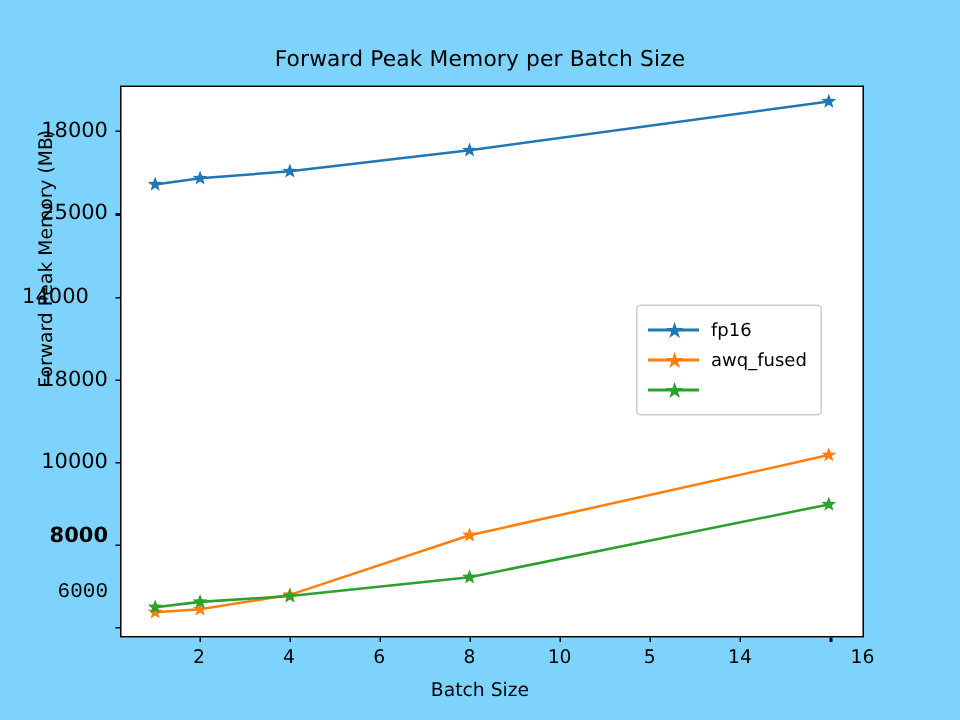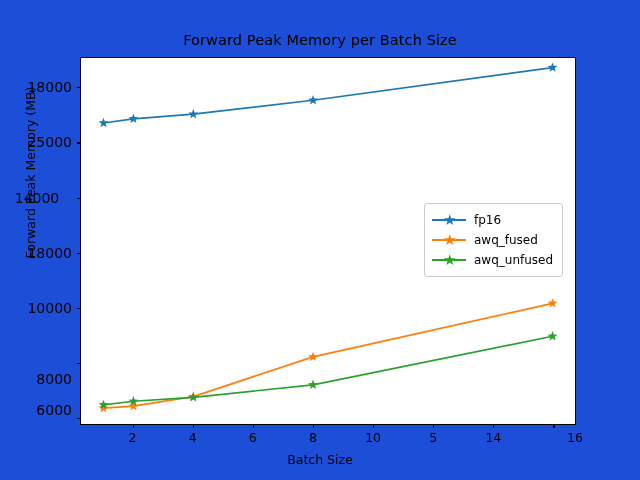--- a/index.html
+++ b/index.html
@@ -10,21 +10,21 @@
   body {
     width: 640px;
     height: 480px;
     font-family: "DejaVu Sans", sans-serif;
     overflow: hidden;
   }
   #figure {
     position: relative;
     width: 640px;
     height: 480px;
-    background: #1d4ed8;
+    background: #7dd3fc;
   }
   #chart-title {
     position: absolute;
     left: 0;
     top: 32px;
     width: 640px;
     text-align: center;
     font-size: 14.5px;
     color: #000000;
     letter-spacing: 0.1px;
@@ -150,23 +150,23 @@
   }
 </style>
 </head>
 <body>
 
 <div id="figure">
 
   <div id="chart-title">Forward Peak Memory per Batch Size</div>
 
   <div class="ytick-wrap" id="ytick-wrap">
-      <div class="ylab" style="top: 410px;">6000</div>
+      <div class="ylab" style="top: 395px; font-family: Liberation Mono, monospace;">6000</div>
       <div class="ytick-mark" style="top: 418.109px;"></div>
-      <div class="ylab" style="top: 379px;">8000</div>
+      <div class="ylab" style="top: 357px; font-weight: bold;">8000</div>
       <div class="ytick-mark" style="top: 362.978px;"></div>
       <div class="ylab" style="top: 307.846px; text-align: right;">10000</div>
       <div class="ytick-mark" style="top: 307.846px;"></div>
       <div class="ylab" style="top: 252.715px;">18000</div>
       <div class="ytick-mark" style="top: 252.715px;"></div>
       <div class="ylab" style="top: 197.584px; text-align: center;">14000</div>
       <div class="ytick-mark" style="top: 197.584px;"></div>
       <div class="ylab" style="top: 142.453px;">25000</div>
       <div class="ytick-mark" style="top: 142.453px;"></div>
       <div class="ylab" style="top: 87.3221px;">18000</div>
@@ -230,17 +230,16 @@
           <span class="lseg" style="background: rgb(255, 127, 14);"></span>
           <span class="legend-star" style="color: rgb(255, 127, 14);">★</span>
         </span>
         <span class="legend-text">awq_fused</span>
       </div>
       <div class="legend-row">
         <span class="legend-sample">
           <span class="lseg" style="background: rgb(44, 160, 44);"></span>
           <span class="legend-star" style="color: rgb(44, 160, 44);">★</span>
         </span>
-        <span class="legend-text">awq_unfused</span>
       </div>
     </div>
 
 </div>
 
 </body></html>

